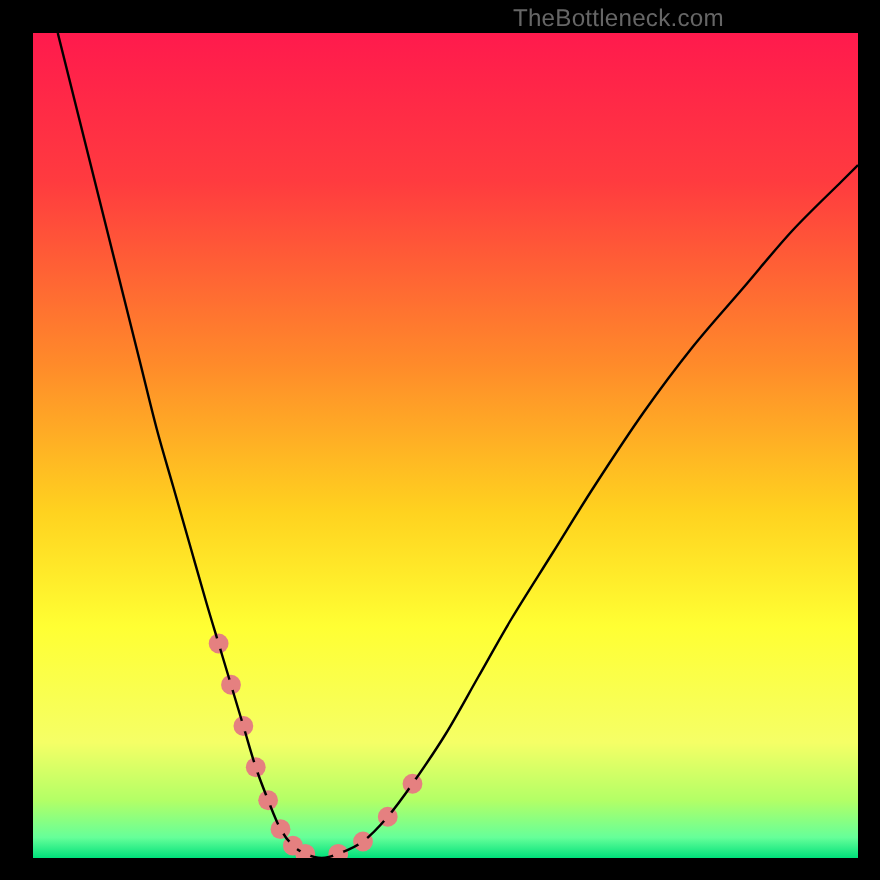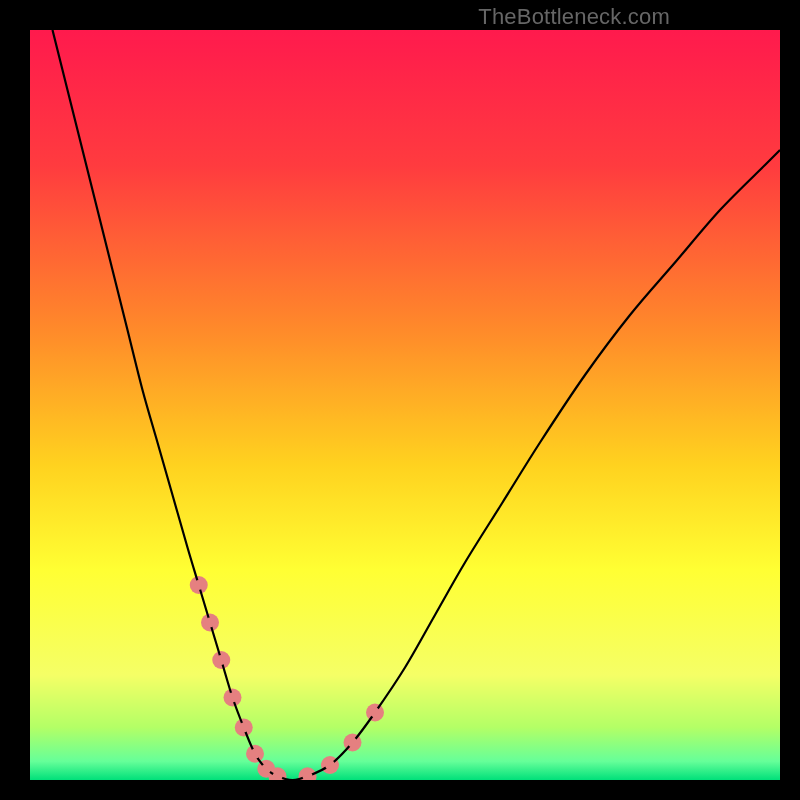--- a/index.html
+++ b/index.html
@@ -11,21 +11,20 @@
     overflow: hidden;
     font-family: Arial, Helvetica, sans-serif;
   }
   .frame {
     position: absolute;
     left: 0;
     top: 0;
     width: 668px;
     height: 800px;
     background: #000;
-    padding-left: 12px;
   }
   .plot {
     position: absolute;
     left: 30px;
     top: 30px;
     width: 750px;
     height: 750px;
     overflow: hidden;
   }
   .watermark {

